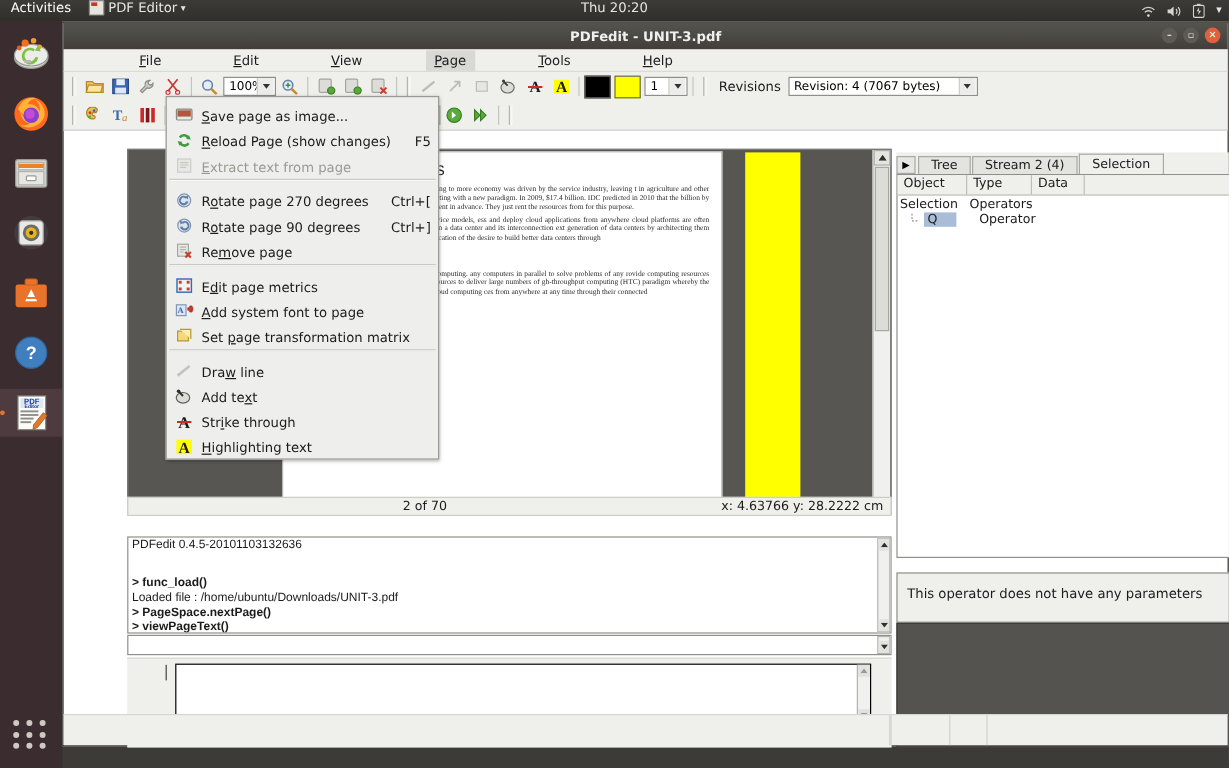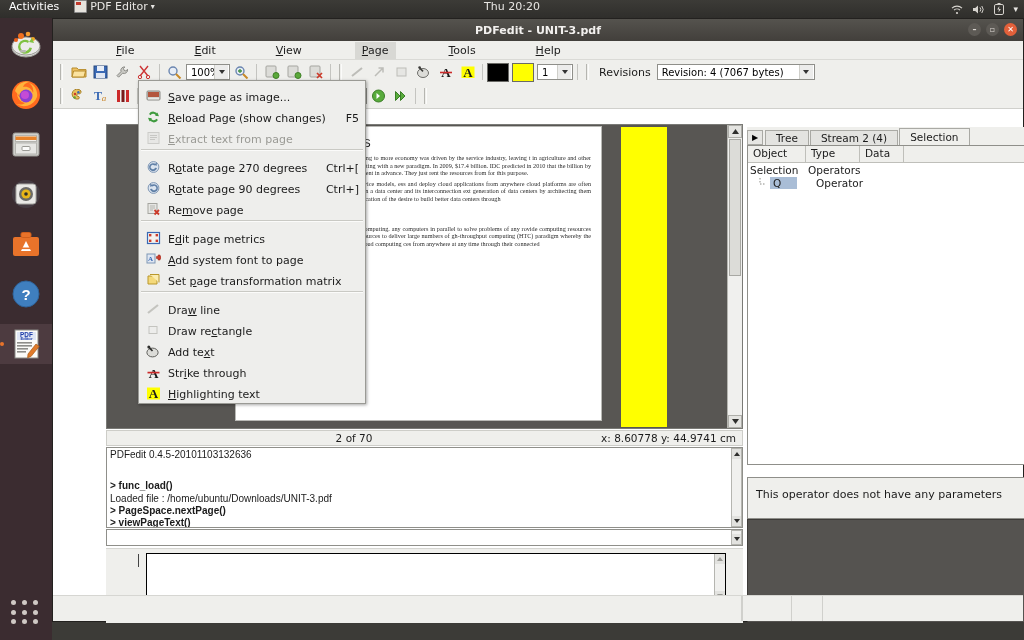--- a/index.html
+++ b/index.html
@@ -134,21 +134,21 @@
     position:absolute; right:0; top:0; width:14px; bottom:0; background:#f0f0ee;
     border-left:1px solid #b5b5b0;
   }
   .vscroll .sbtn { height:13px; background:#e4e4e1; border:1px solid #aeaea9; box-sizing:border-box;
                    display:flex;align-items:center;justify-content:center;}
   .vscroll .thumb { position:absolute; left:1px; right:1px; top:14px; height:135px;
                     background:#dcdcd8; border:1px solid #a8a8a3; }
   .vscroll .sbtn.bot { position:absolute; bottom:0; left:0; right:0; }
 
   .statusrow {
-    position:absolute; left:53px; top:411px; width:637px; height:16px;
+    position:absolute; left:53px; top:395px; width:637px; height:16px;
     background:#efefec; border:1px solid #cdcdc8; box-sizing:border-box;
     display:flex; align-items:center; font-size:10.5px; color:#1b1b1b;
   }
   .statusrow .c { flex:1; text-align:center; }
   .statusrow .r { padding-right:6px; }
 
   
   .console {
     position:absolute; left:53px; top:428px; width:637px; height:81px;
     background:#fff; border:1px solid #8f8f8a; box-sizing:border-box; overflow:hidden;
@@ -571,21 +571,21 @@
         <div class="sbtn bot">
           <svg width="7" height="5" viewBox="0 0 7 5">
               <path d="M3.5 5L0 0h7z" fill="#2e2e2c"></path>
             </svg>
         </div>
       </div>
     </div>
 
     <div class="statusrow">
       <span class="c">2 of 70</span>
-      <span class="r">x: 8.60778 y: 44.9741 cm</span>
+      <span class="r">x: 4.63766 y: 28.2222 cm</span>
     </div>
 
     <div class="console">
       <div class="lines">
         <div>PDFedit 0.4.5-20101103132636</div>
         <div style="font-weight:bold;margin-top:19px;">&gt; func_load()</div>
         <div>Loaded file : /home/ubuntu/Downloads/UNIT-3.pdf</div>
         <div style="font-weight:bold;">&gt; PageSpace.nextPage()</div>
         <div style="font-weight:bold;">&gt; viewPageText()</div>
         <div>Page text displayed</div>
@@ -793,28 +793,20 @@
 
       <div class="dd-item">
         <span class="dico">
           <svg width="15" height="14" viewBox="0 0 15 14">
               <path d="M2 11L12 3" stroke="#c4c4bf" stroke-width="2.2"></path>
             </svg>
         </span>
         <span class="lbl">Dra<u>w</u> line</span>
       </div>
 
-      <div class="dd-item">
-        <span class="dico">
-          <svg width="15" height="14" viewBox="0 0 15 14">
-              <rect x="3" y="3.5" width="8" height="7" fill="#ededeb" stroke="#c4c4bf"></rect>
-            </svg>
-        </span>
-        <span class="lbl">Draw re<u>c</u>tangle</span>
-      </div>
 
       <div class="dd-item">
         <span class="dico">
           <svg width="16" height="14" viewBox="0 0 16 14">
               <ellipse cx="7.5" cy="8.5" rx="5.6" ry="4.4" fill="#dcdcd8" stroke="#5f5f5b"></ellipse>
               <path d="M4.3 3.6l3.2 3.4" stroke="#2e2e2c" stroke-width="1.7"></path>
               <circle cx="3.8" cy="3" r="1.5" fill="#2e2e2c"></circle>
             </svg>
         </span>
         <span class="lbl">Add te<u>x</u>t</span>

